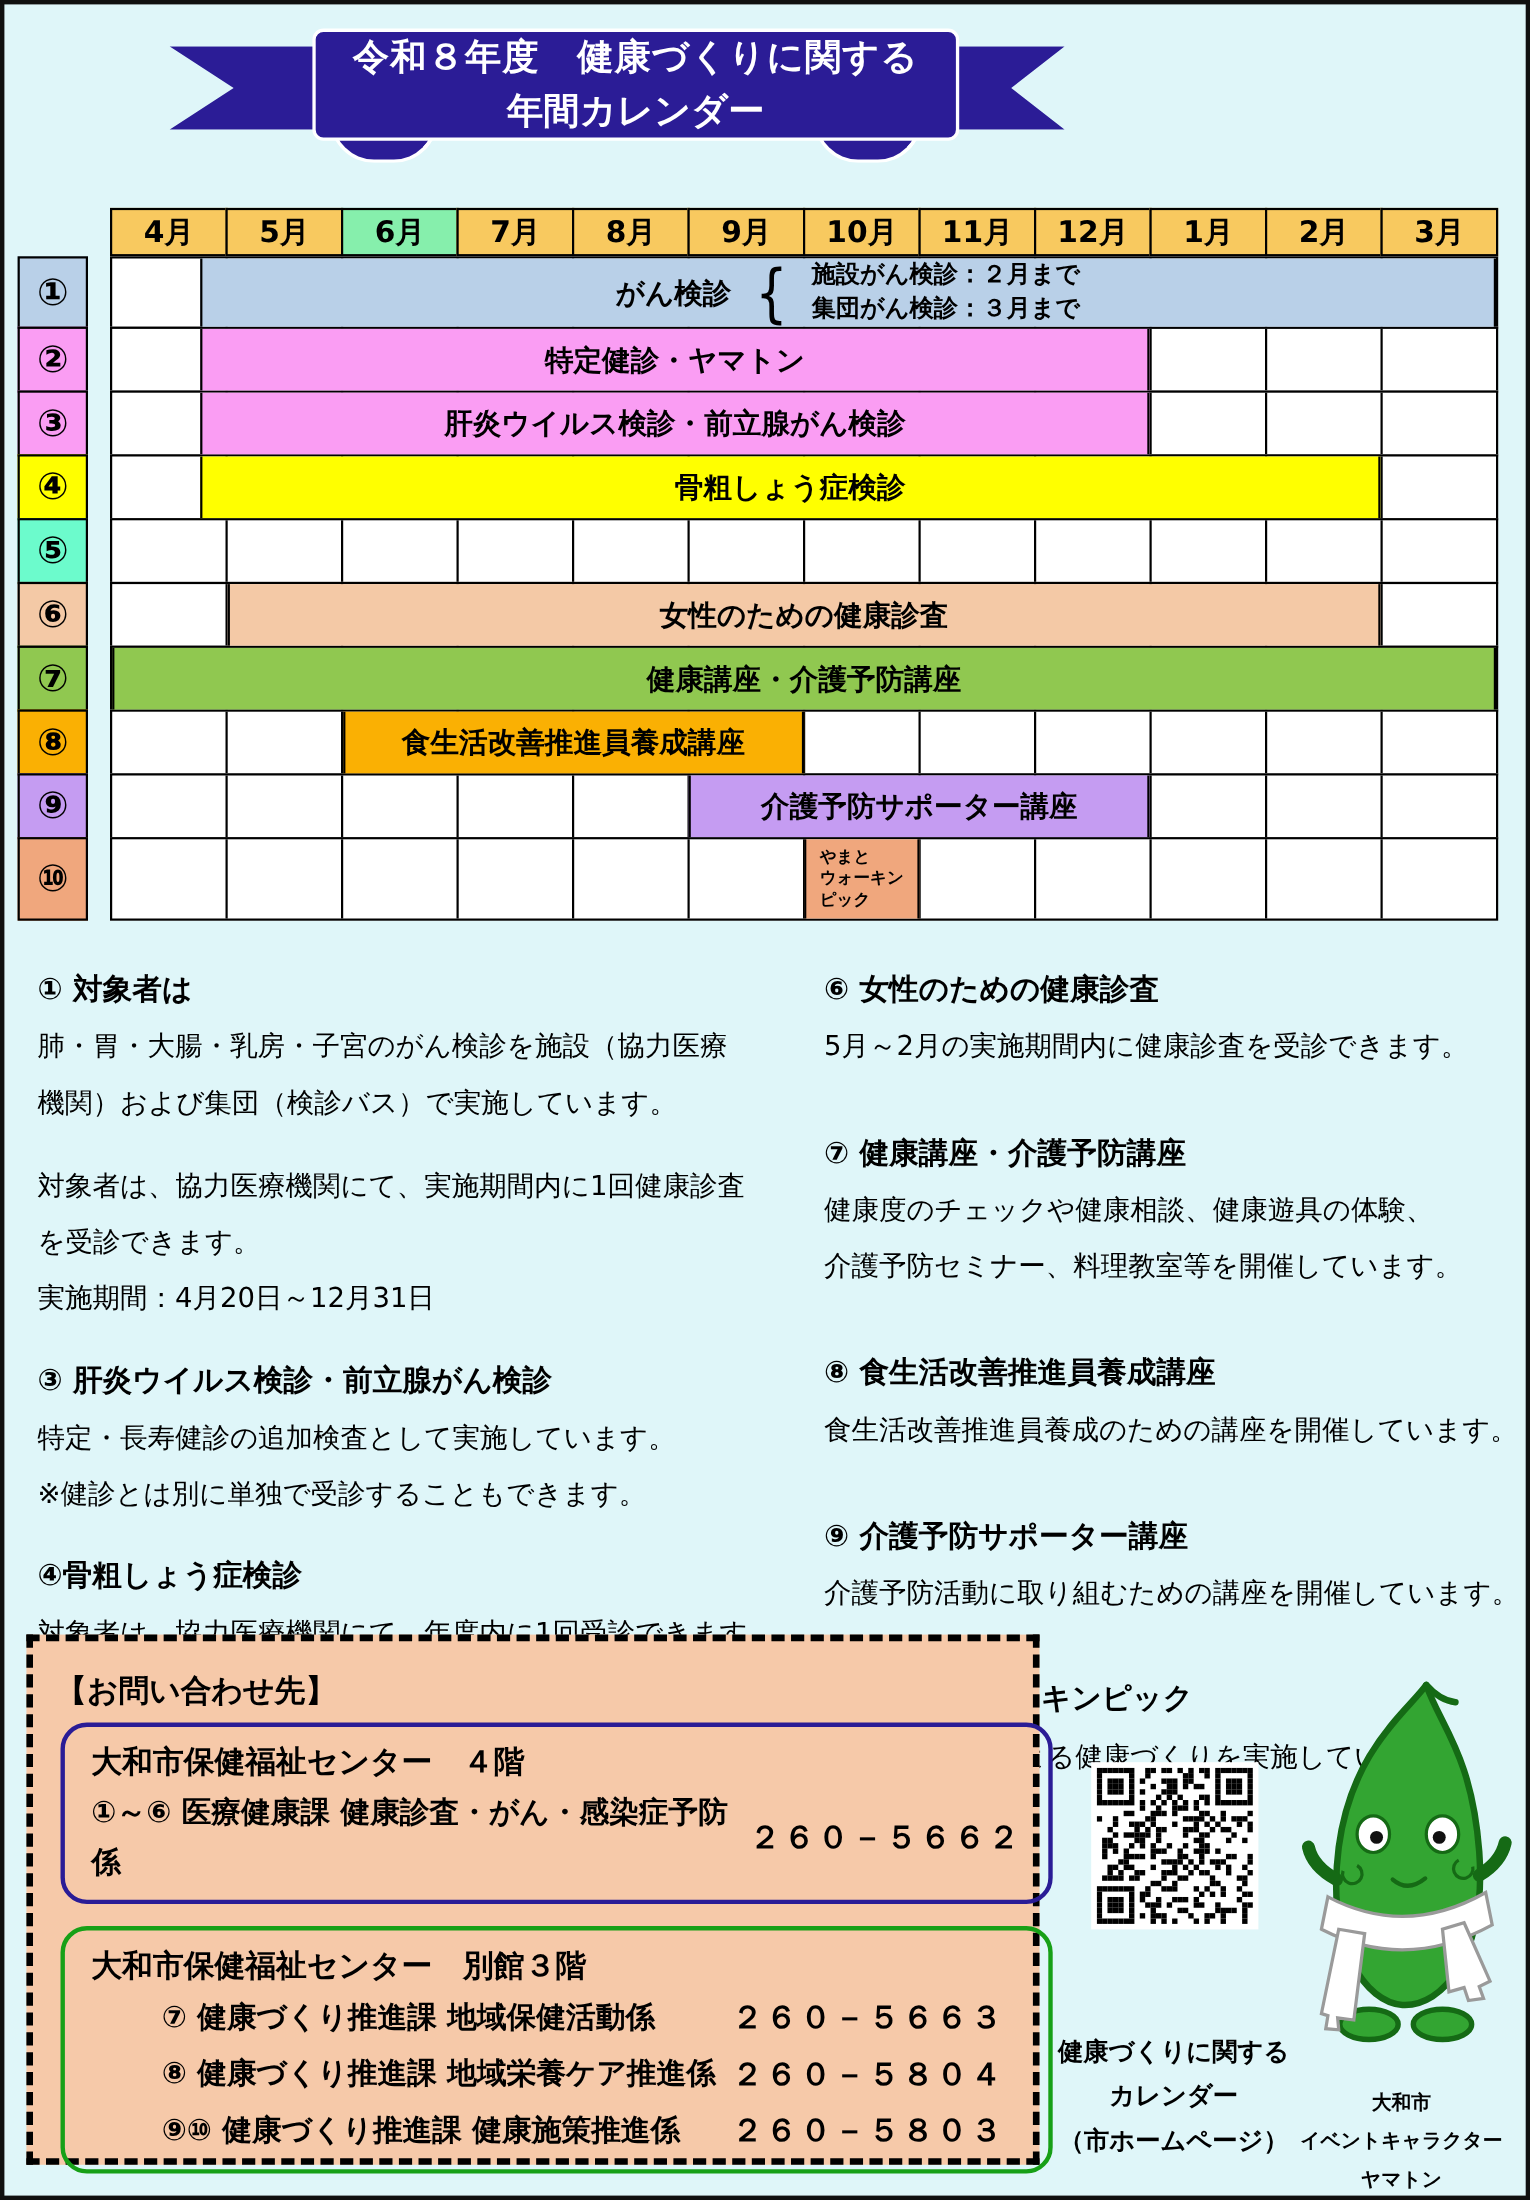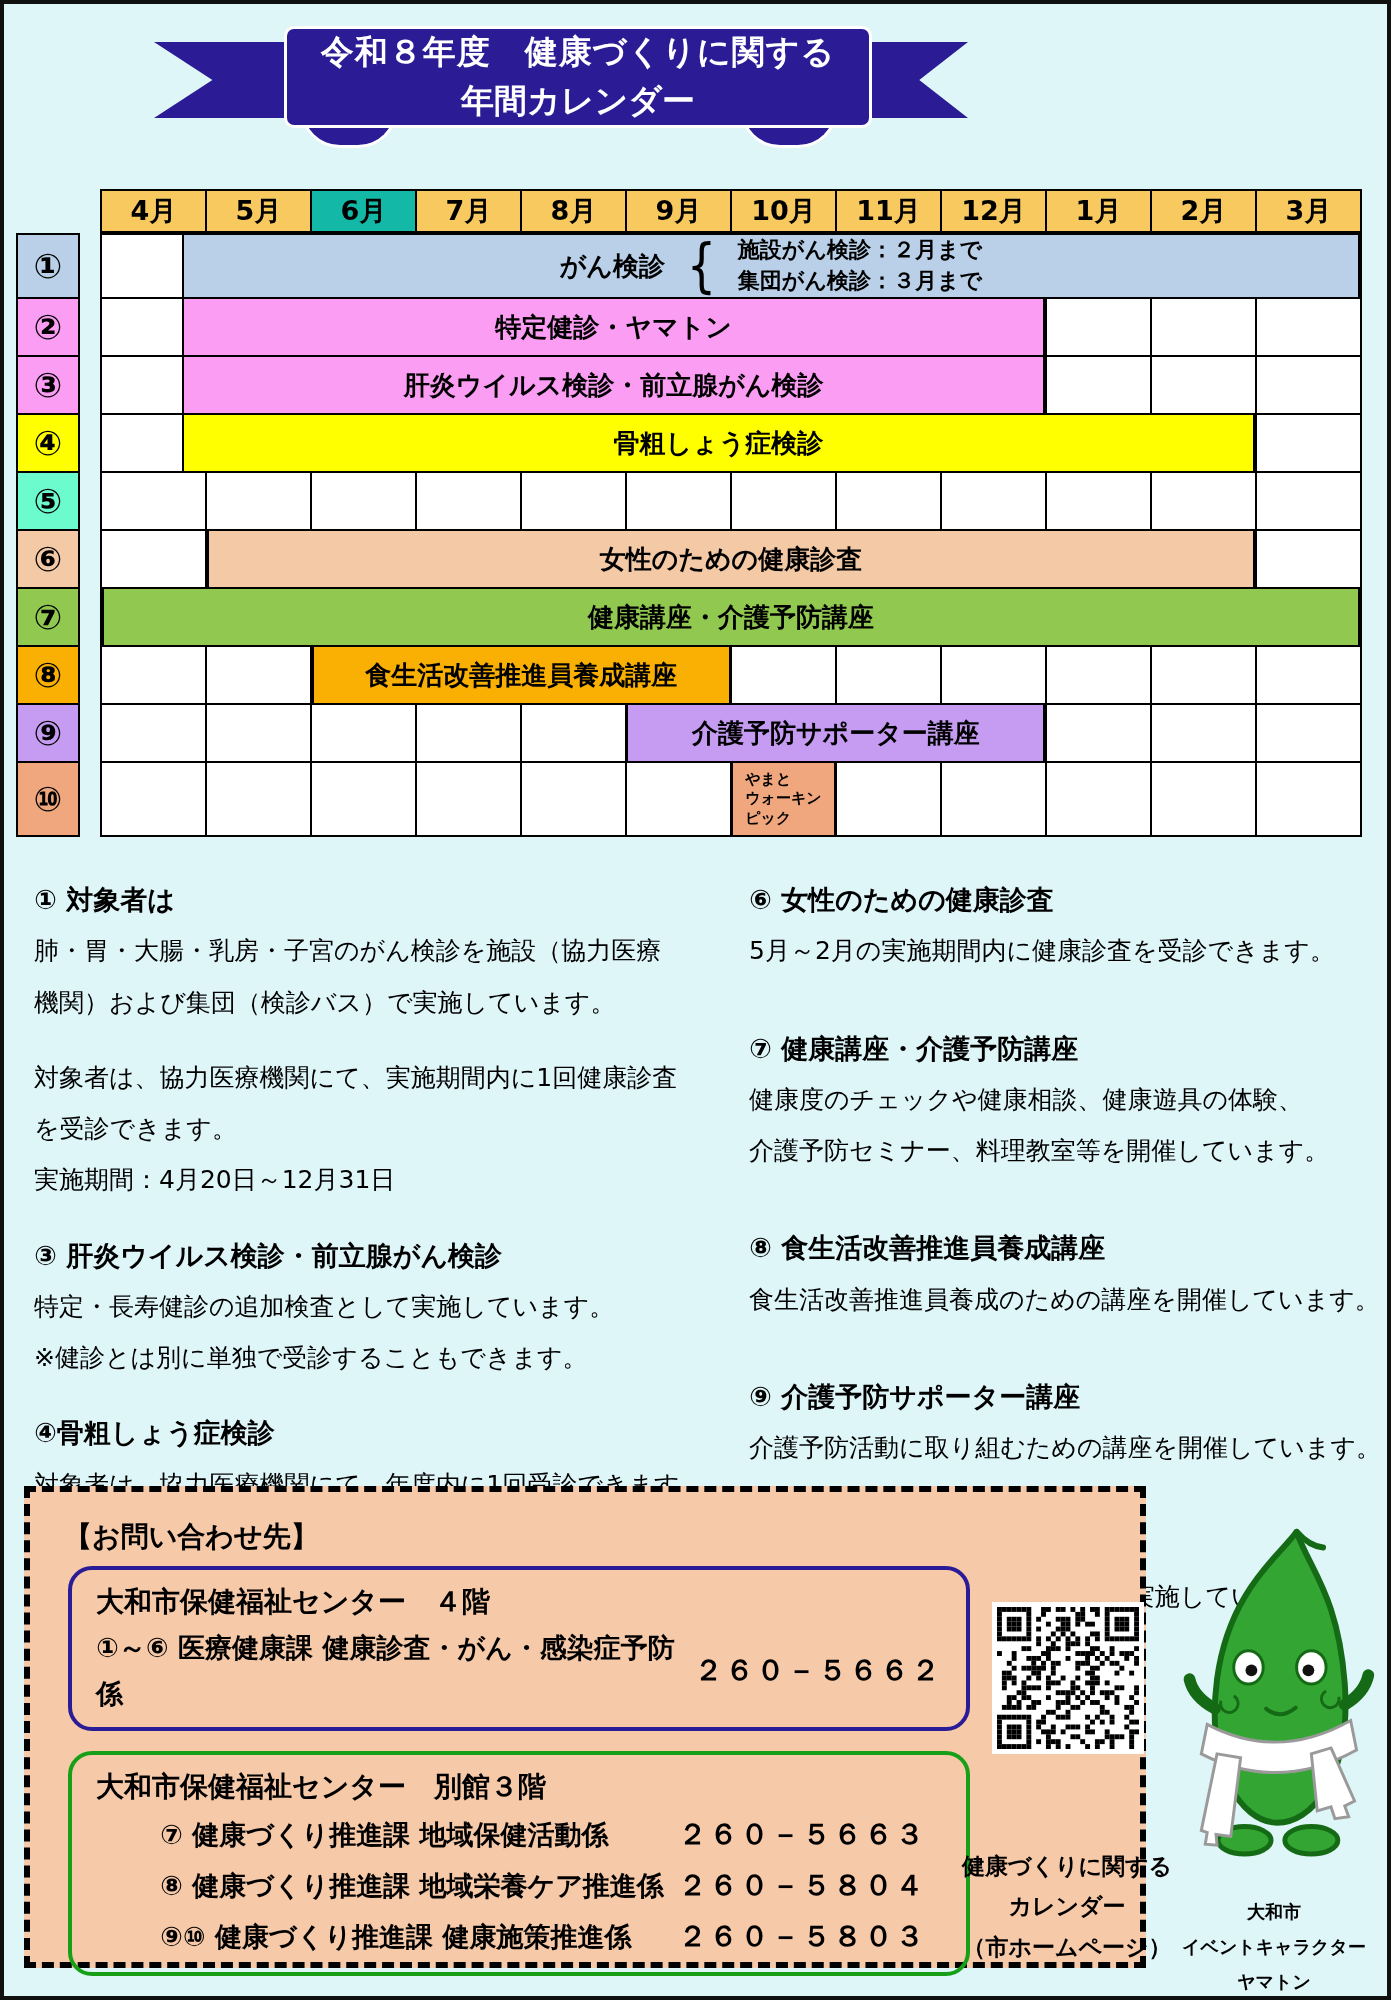--- a/index.html
+++ b/index.html
@@ -55,23 +55,23 @@
 
   
   .desc-col{position:absolute;top:870px;font-size:25px;line-height:2.05;}
   #desc-left{left:30px;width:690px;}
   #desc-right{left:745px;width:645px;}
   .desc-block{margin-bottom:24px;}
   #desc-right .desc-block{margin-bottom:46px;}
   .desc-h{font-size:27px;font-weight:bold;line-height:1.9;}
 
   
-  #contact{position:absolute;left:20px;top:1482px;width:1122px;height:482px;
+  #contact{position:absolute;left:20px;top:1482px;width:921px;height:482px;
     background:#F6C9A9;border:6px dashed #000;box-sizing:border-box;
-    padding:20px 26px;}
+    padding:20px 13px;}
   .contact-h{font-size:28px;font-weight:bold;margin:6px 0 10px 8px;}
   .info-box{width:902px;box-sizing:border-box;border-radius:24px;
     background:transparent;padding:10px 24px;margin-left:12px;}
   #box1{border:4px solid #2A1C96;}
   #box2{border:4px solid #17A017;margin-top:20px;}
   .ib-line1{font-size:28px;font-weight:bold;line-height:1.6;}
   .ib-line2{display:flex;justify-content:space-between;align-items:center;
     font-size:27px;font-weight:bold;line-height:1.7;}
   .phone{font-size:29px;font-weight:bold;letter-spacing:2px;white-space:nowrap;}
   .entry{display:flex;justify-content:space-between;align-items:center;
@@ -101,21 +101,21 @@
   <div class="ribbon-curl cr"></div>
   <div class="ribbon-band" style="background: rgb(43, 28, 150);">
     <div class="l1">令和８年度　健康づくりに関する</div>
     <div class="l2">年間カレンダー</div>
   </div>
 
   <div id="calendar">
     <div class="month-header" id="monthHeader">
         <div class="month-cell" style="background: rgb(248, 201, 95);">4月</div>
         <div class="month-cell" style="background: rgb(248, 201, 95);">5月</div>
-        <div class="month-cell" style="background: #14b8a6;">6月</div>
+        <div class="month-cell" style="background: #86efac;">6月</div>
         <div class="month-cell" style="background: rgb(248, 201, 95);">7月</div>
         <div class="month-cell" style="background: rgb(248, 201, 95);">8月</div>
         <div class="month-cell" style="background: rgb(248, 201, 95);">9月</div>
         <div class="month-cell" style="background: rgb(248, 201, 95);">10月</div>
         <div class="month-cell" style="background: rgb(248, 201, 95);">11月</div>
         <div class="month-cell" style="background: rgb(248, 201, 95);">12月</div>
         <div class="month-cell" style="background: rgb(248, 201, 95);">1月</div>
         <div class="month-cell" style="background: rgb(248, 201, 95);">2月</div>
         <div class="month-cell" style="background: rgb(248, 201, 95);">3月</div>
       </div>

